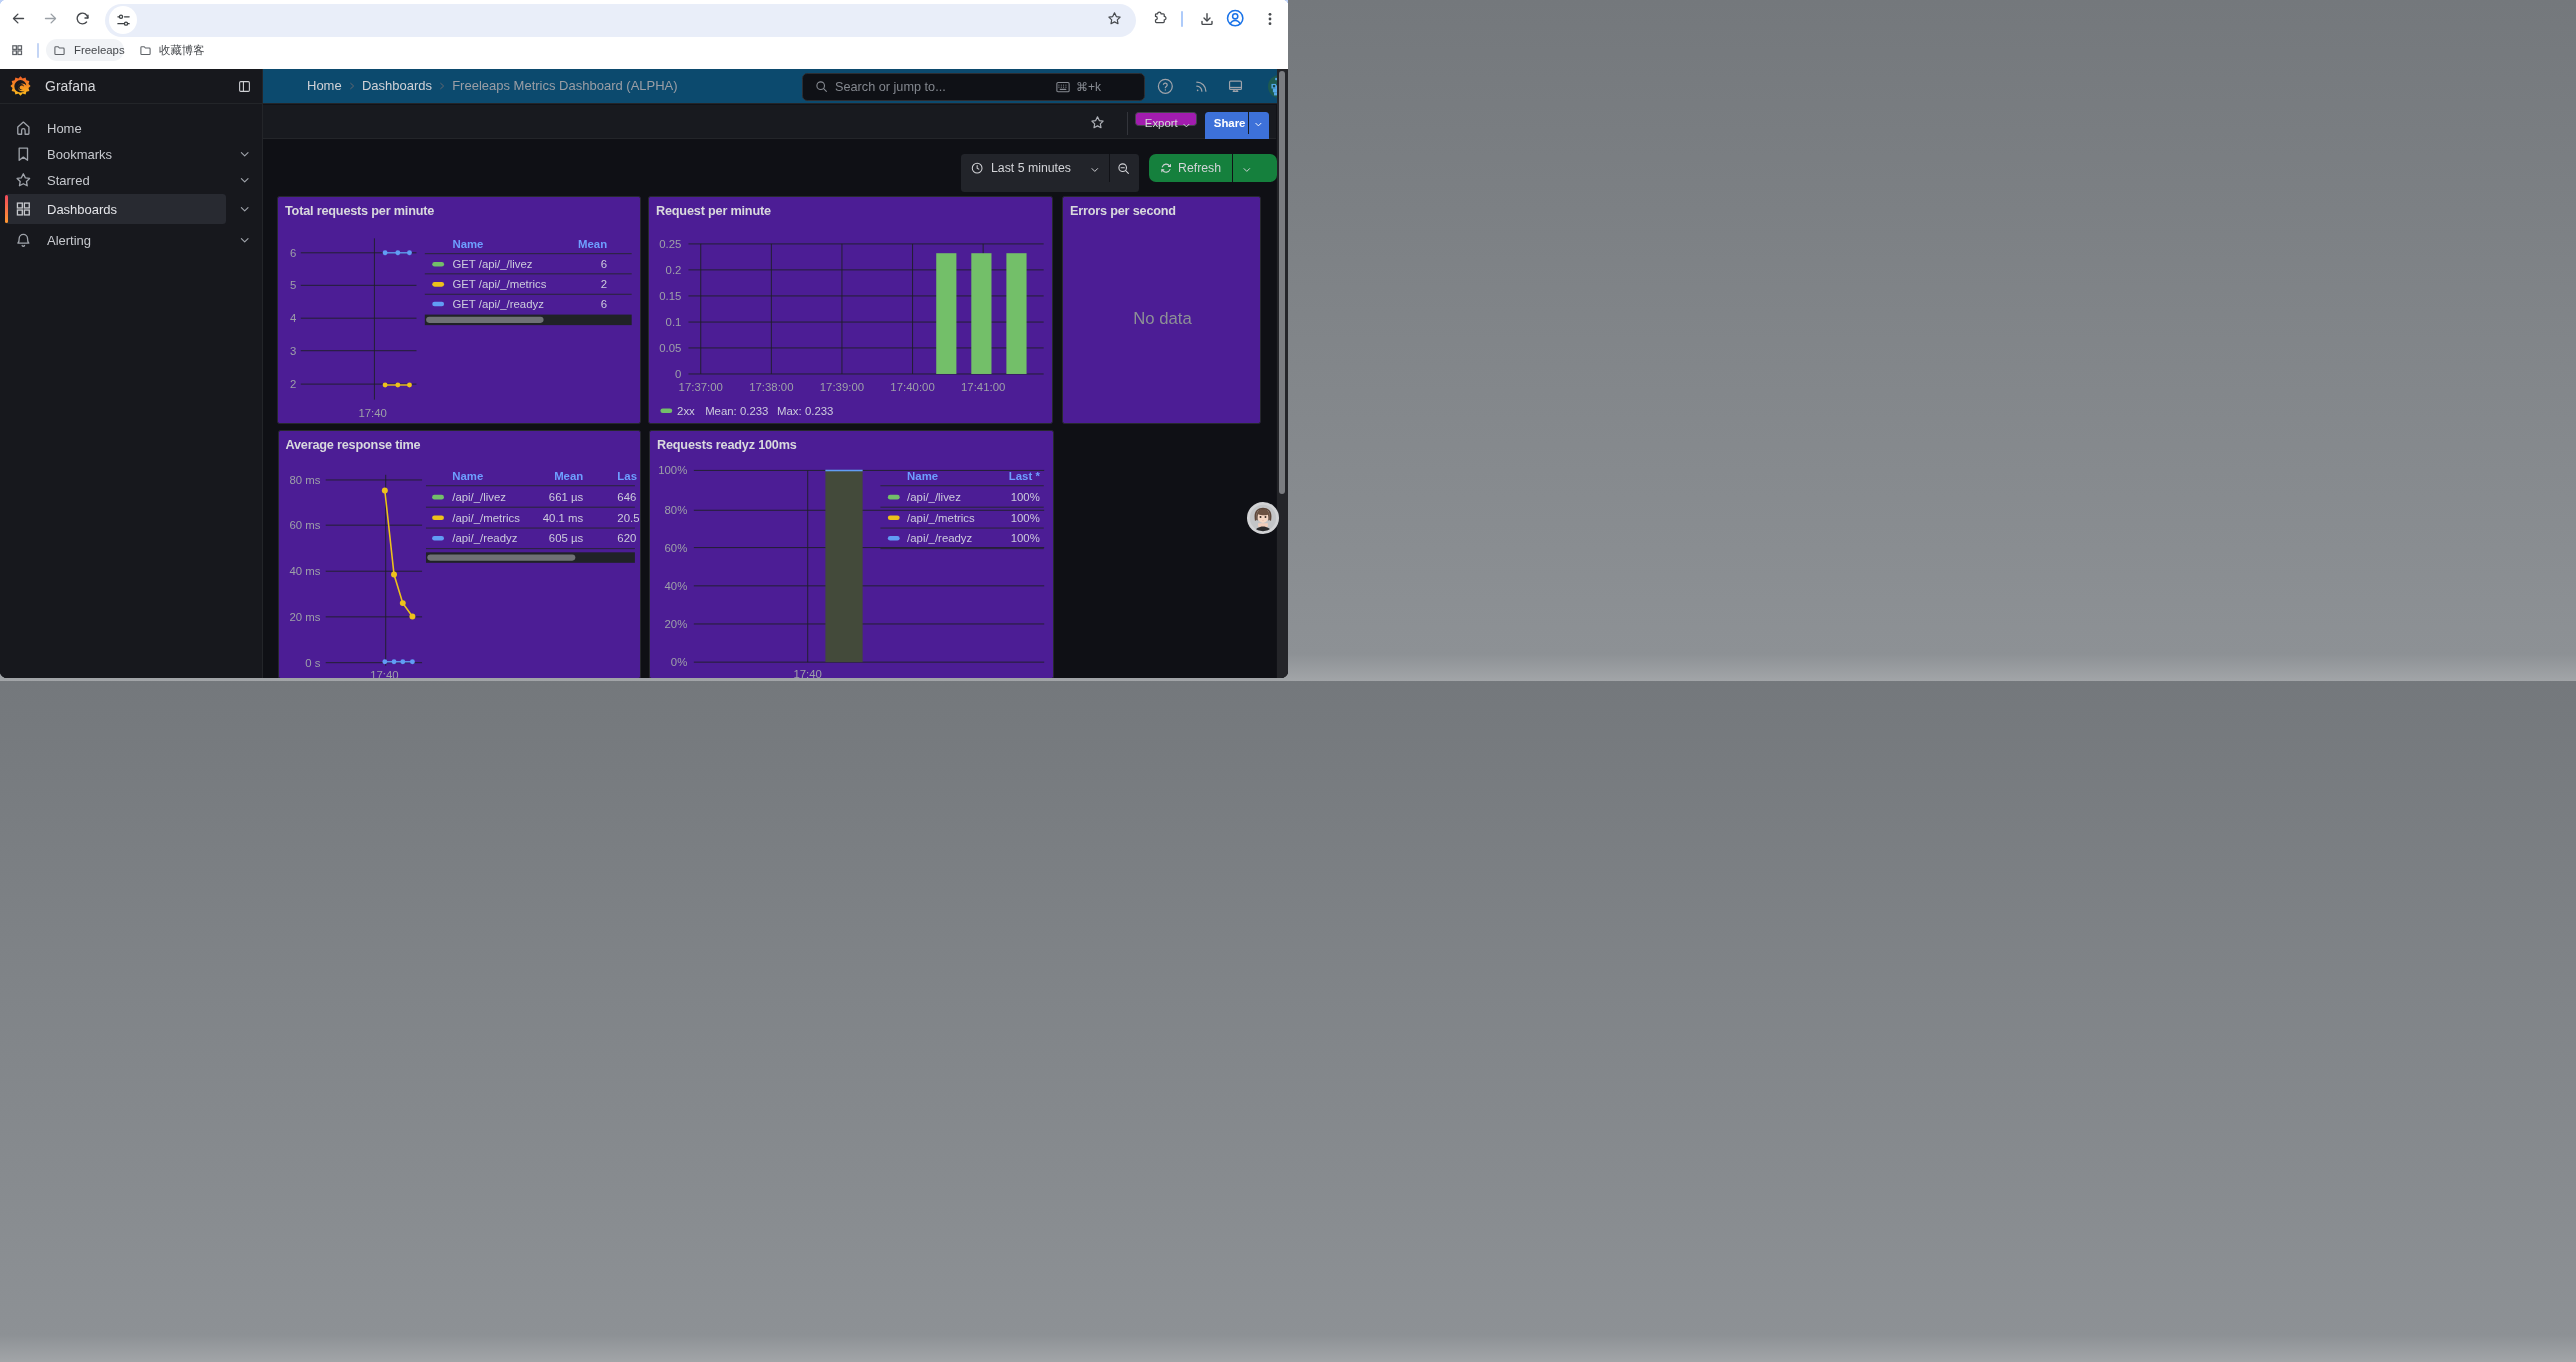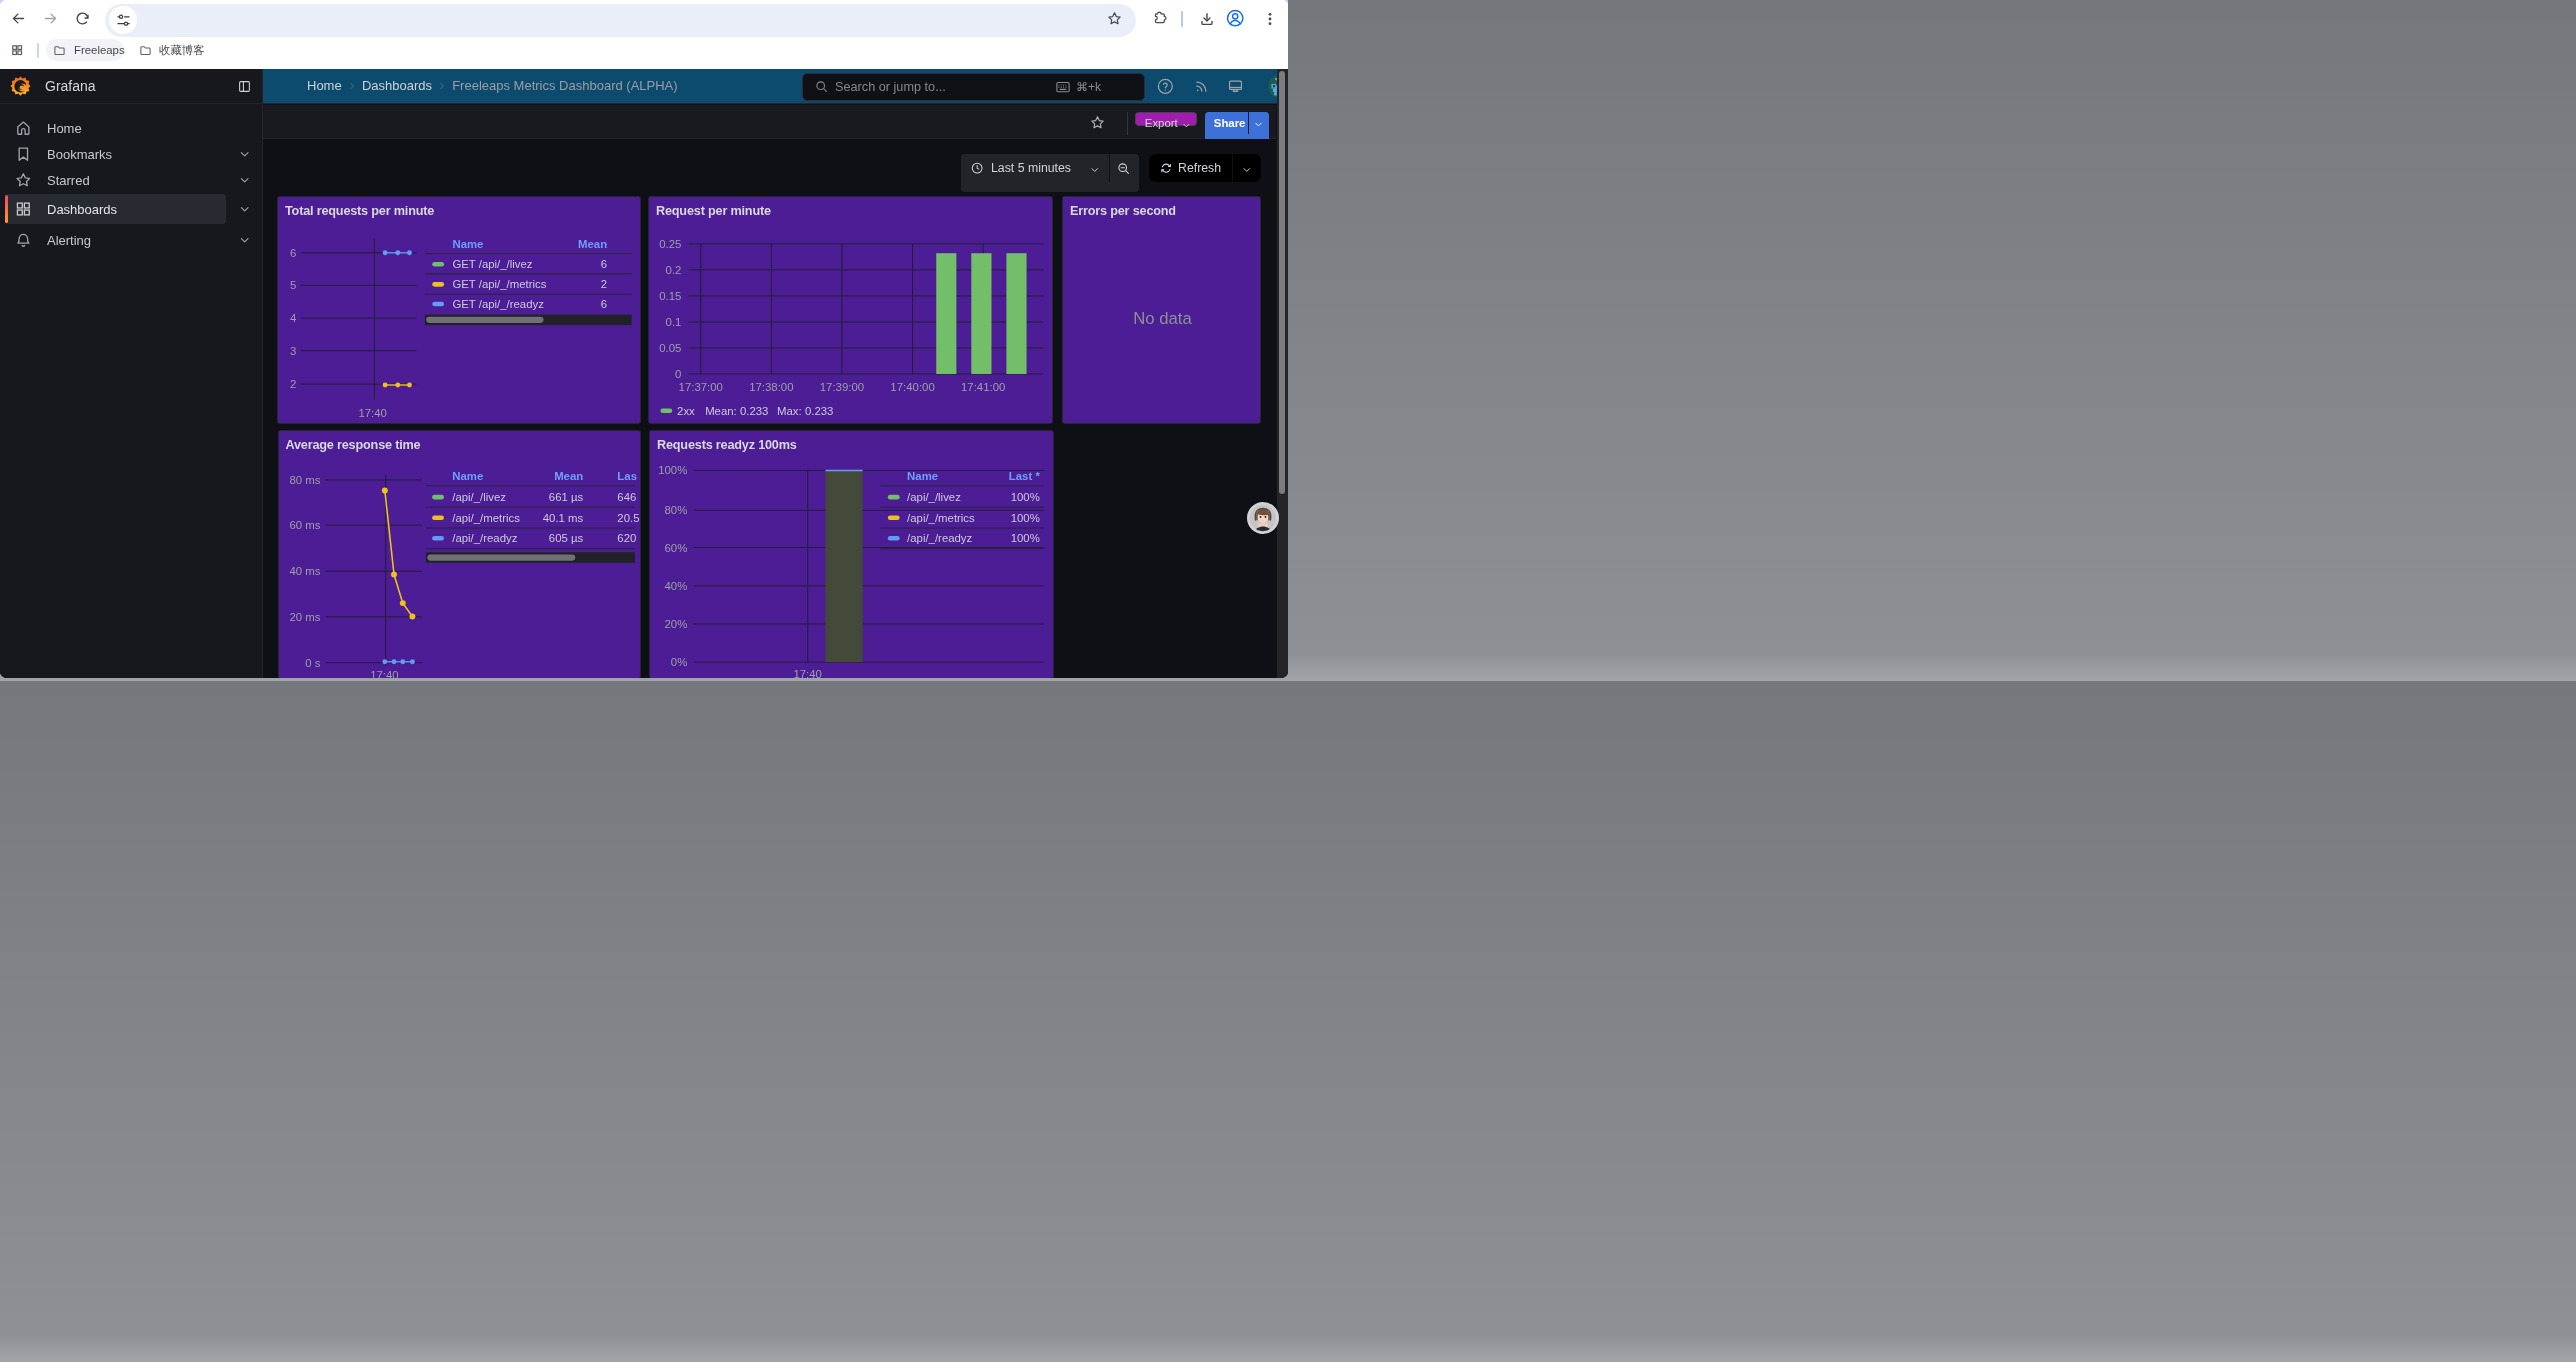--- a/index.html
+++ b/index.html
@@ -207,21 +207,21 @@
             <path d="M5 9l7 7 7-7"></path>
           </svg>
         <div class="abs" style="left:148px;top:0;width:0.9px;height:28px;background:#111217"></div>
         <svg class="abs" style="left:156px;top:8px" width="13" height="13" viewBox="0 0 24 24" fill="none" stroke="#d3d4d8" stroke-width="2" stroke-linecap="round">
             <circle cx="10.5" cy="10.5" r="7"></circle>
             <path d="M16 16l5 5"></path>
             <path d="M7.5 10.5h6"></path>
           </svg>
       </div>
 
-      <div class="abs" style="left:886px;top:15px;width:112px;height:28px;background:#000000;border-radius:7px">
+      <div class="abs" style="left:886px;top:15px;width:128px;height:28px;background:#15803d;border-radius:7px">
         <svg class="abs" style="left:10.5px;top:8px" width="12.3" height="12.3" viewBox="0 0 24 24" fill="none" stroke="#d3d4d8" stroke-width="2.1" stroke-linecap="round" stroke-linejoin="round">
             <path d="M20.4 4.9v4h-4"></path>
             <path d="M3.6 19.1v-4h4"></path>
             <path d="M4.5 9.5a8 8 0 0 1 14.2-1.8l1.7 1.2"></path>
             <path d="M19.5 14.5a8 8 0 0 1-14.2 1.8l-1.7-1.2"></path>
           </svg>
         <div class="abs" style="left:29px;top:0;height:28px;line-height:28px;font-size:12.3px;color:#d3d4d8">Refresh</div>
         <div class="abs" style="left:83px;top:0;width:0.9px;height:28px;background:#111217"></div>
         <svg class="abs" style="left:93px;top:10.5px" width="9.6" height="9.6" viewBox="0 0 24 24" fill="none" stroke="#d3d4d8" stroke-width="2.4" stroke-linecap="round" stroke-linejoin="round">
             <path d="M5 9l7 7 7-7"></path>

